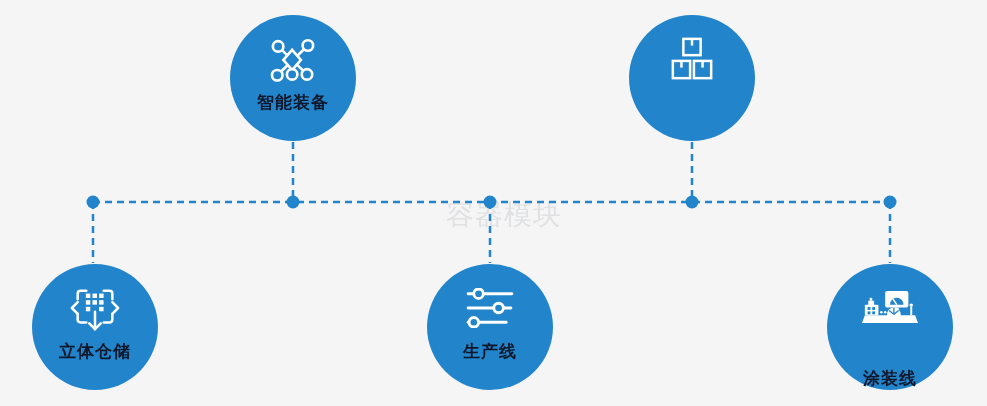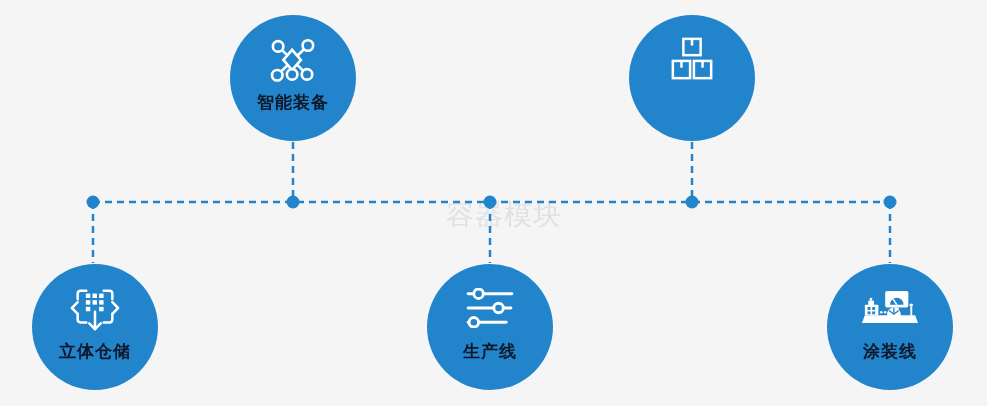--- a/index.html
+++ b/index.html
@@ -46,21 +46,21 @@
     color:#0f172a;
     font-size:17px;
     font-weight:bold;
     letter-spacing:1px;
     white-space:nowrap;
   }
   .n-smart{left:230px;top:15px;}
   .n-warehouse{left:629px;top:15px;}
   .n-sorting{left:32px;top:264px;}
   .n-production{left:427px;top:264px;font-family:Liberation Serif, serif;}
-  .n-coating{left:827px;top:264px;}
+  .n-coating{left:827px;top:264px;justify-content:space-between;}
 </style>
 </head>
 <body>
 
 <div class="stage">
 
   <div class="watermark">容器模块</div>
 
   <svg class="connectors" width="987" height="406" viewBox="0 0 987 406">
     <g stroke="#2285cb" stroke-width="2.5" stroke-dasharray="7 5" fill="none">

